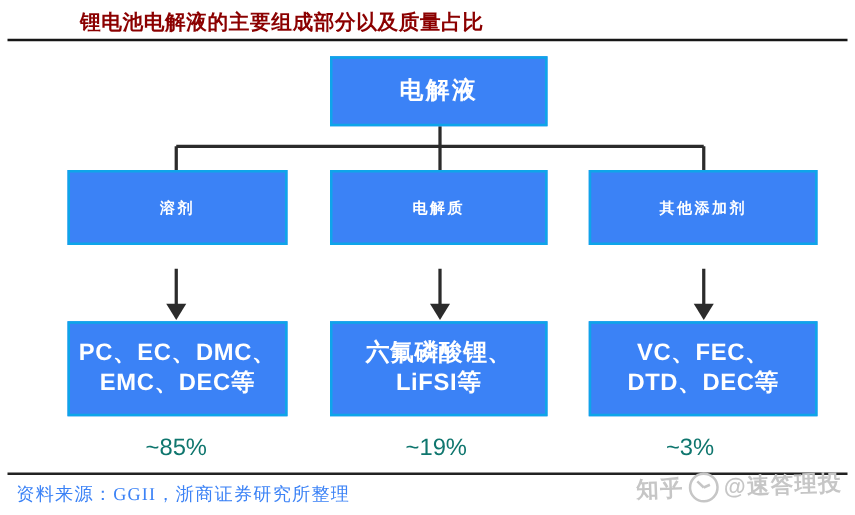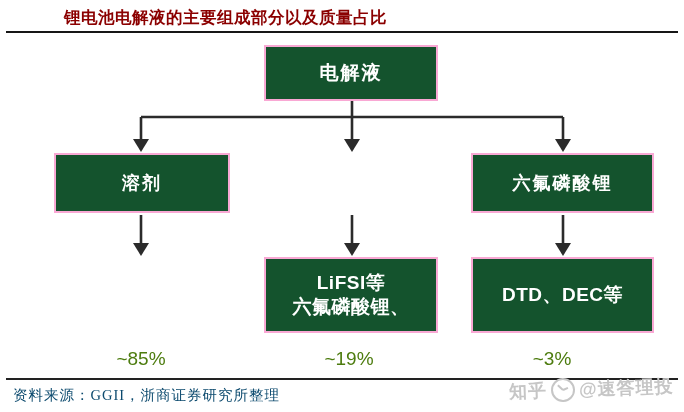--- a/index.html
+++ b/index.html
@@ -7,42 +7,42 @@
     position:relative;width:684px;height:412px;background:#ffffff;overflow:hidden;
     font-family:"Liberation Sans","DejaVu Sans",sans-serif;
   }
   .fig-title{
     position:absolute;left:64px;top:7px;
     font-size:16.5px;font-weight:bold;color:#8B0000;letter-spacing:0.5px;
     white-space:nowrap;
   }
   .title-rule{position:absolute;left:6px;width:672px;top:31px;height:2px;background:#161616;}
   .rbox{
-    position:absolute;background:#14532d;border:2px solid #f9a8d4;
+    position:absolute;background:#3b82f6;border:2px solid #0ea5e9;
     color:#ffffff;font-weight:bold;box-sizing:border-box;
     display:flex;flex-direction:column;align-items:center;justify-content:center;
     text-align:center;line-height:1.25;
   }
   .root-box{left:264px;top:45px;width:174px;height:56px;font-size:19px;letter-spacing:2px;}
-  .cat-box{top:153px;height:60px;font-size:18px;letter-spacing:2px;}
+  .cat-box{top:136px;height:60px;font-size:12px;letter-spacing:2px;}
   .ex-box{top:257px;height:76px;font-size:19px;letter-spacing:0.5px;}
   .col1{left:54px;width:176px;}
   .col2{left:264px;width:174px;}
   .col3{left:471px;width:183px;}
   .connectors{position:absolute;left:0;top:0;pointer-events:none;}
   .share{
     position:absolute;top:348px;width:140px;text-align:center;
-    font-size:19px;color:#4d7c0f;font-weight:500;
+    font-size:19px;color:#0f766e;font-weight:500;
   }
   .share1{left:71px;} .share2{left:279px;} .share3{left:482px;}
   .bottom-rule{position:absolute;left:6px;width:672px;top:378px;height:2px;background:#222222;}
   .source{
     position:absolute;left:13px;top:386px;
     font-family:"Liberation Serif","DejaVu Serif",serif;
-    font-size:14.5px;color:#0c4a6e;letter-spacing:1px;white-space:nowrap;
+    font-size:14.5px;color:#3b82f6;letter-spacing:1px;white-space:nowrap;
   }
   .watermark{
     position:absolute;right:10px;top:376px;
     display:flex;align-items:center;gap:3px;
     color:#c6c6c6;font-size:18px;font-weight:bold;letter-spacing:1px;
     transform:rotate(-2deg);white-space:nowrap;
   }
   .wm-icon{display:inline-block;width:26px;height:26px;}
 </style>
 </head>
@@ -74,29 +74,37 @@
     </g>
   </svg>
 
   <div class="rbox root-box">
     <span>电解液</span>
   </div>
 
   <div class="rbox cat-box col1">
     <span>溶剂</span>
   </div>
+  <div class="rbox cat-box col2">
+    <span>电解质</span>
+  </div>
   <div class="rbox cat-box col3">
-    <span>六氟磷酸锂</span>
+    <span>其他添加剂</span>
   </div>
 
+  <div class="rbox ex-box col1">
+    <span>PC、EC、DMC、</span>
+    <span>EMC、DEC等</span>
+  </div>
   <div class="rbox ex-box col2">
+    <span>六氟磷酸锂、</span>
     <span>LiFSI等</span>
-    <span>六氟磷酸锂、</span>
   </div>
   <div class="rbox ex-box col3">
+    <span>VC、FEC、</span>
     <span>DTD、DEC等</span>
   </div>
 
   <div class="share share1">~85%</div>
   <div class="share share2">~19%</div>
   <div class="share share3">~3%</div>
 
   <div class="bottom-rule"></div>
   <div class="source">资料来源：GGII，浙商证券研究所整理</div>
 

